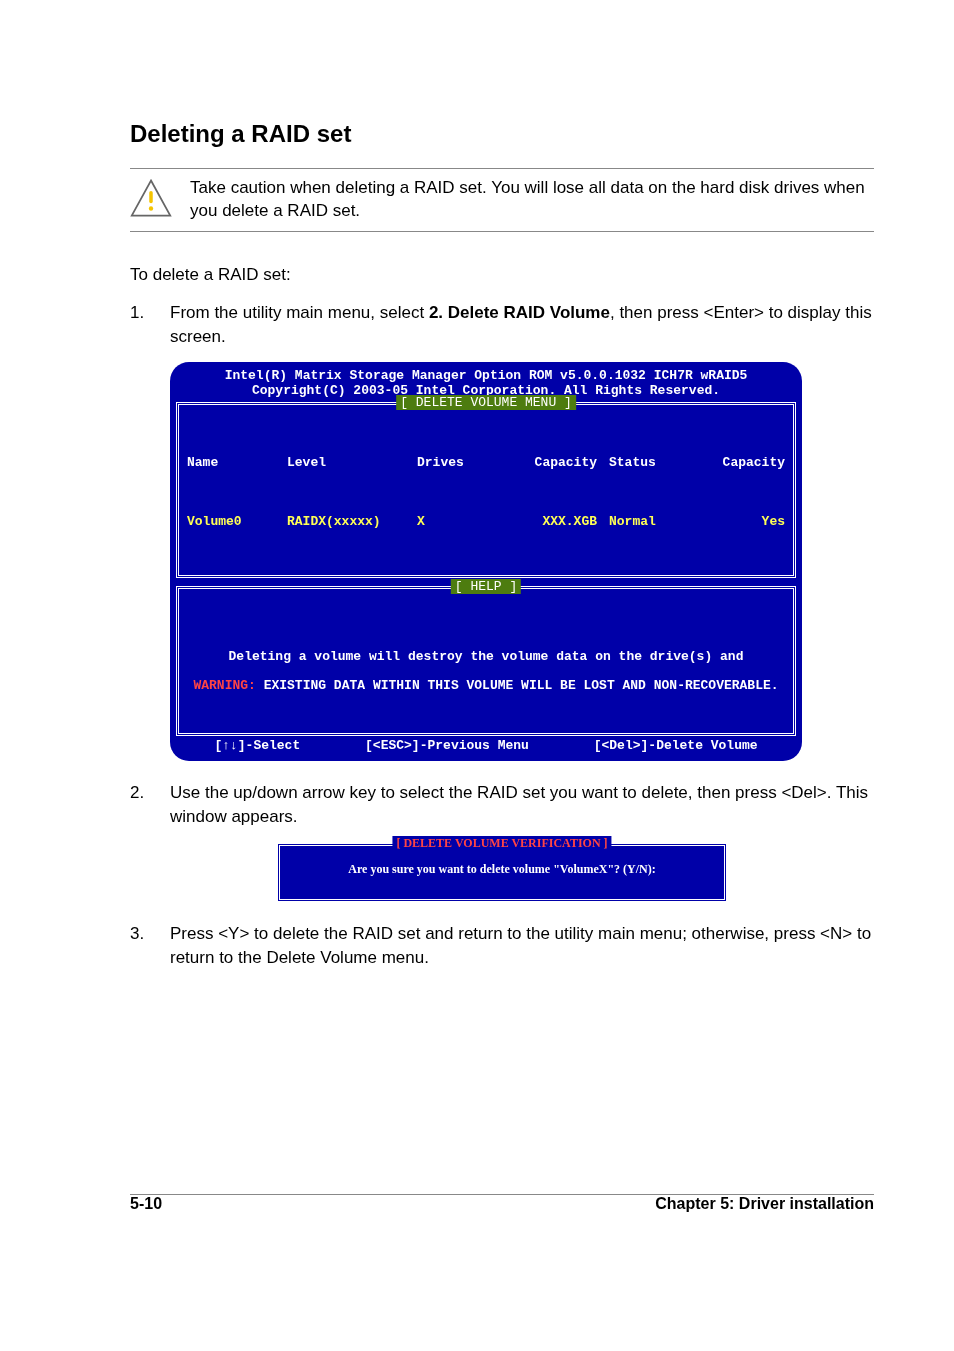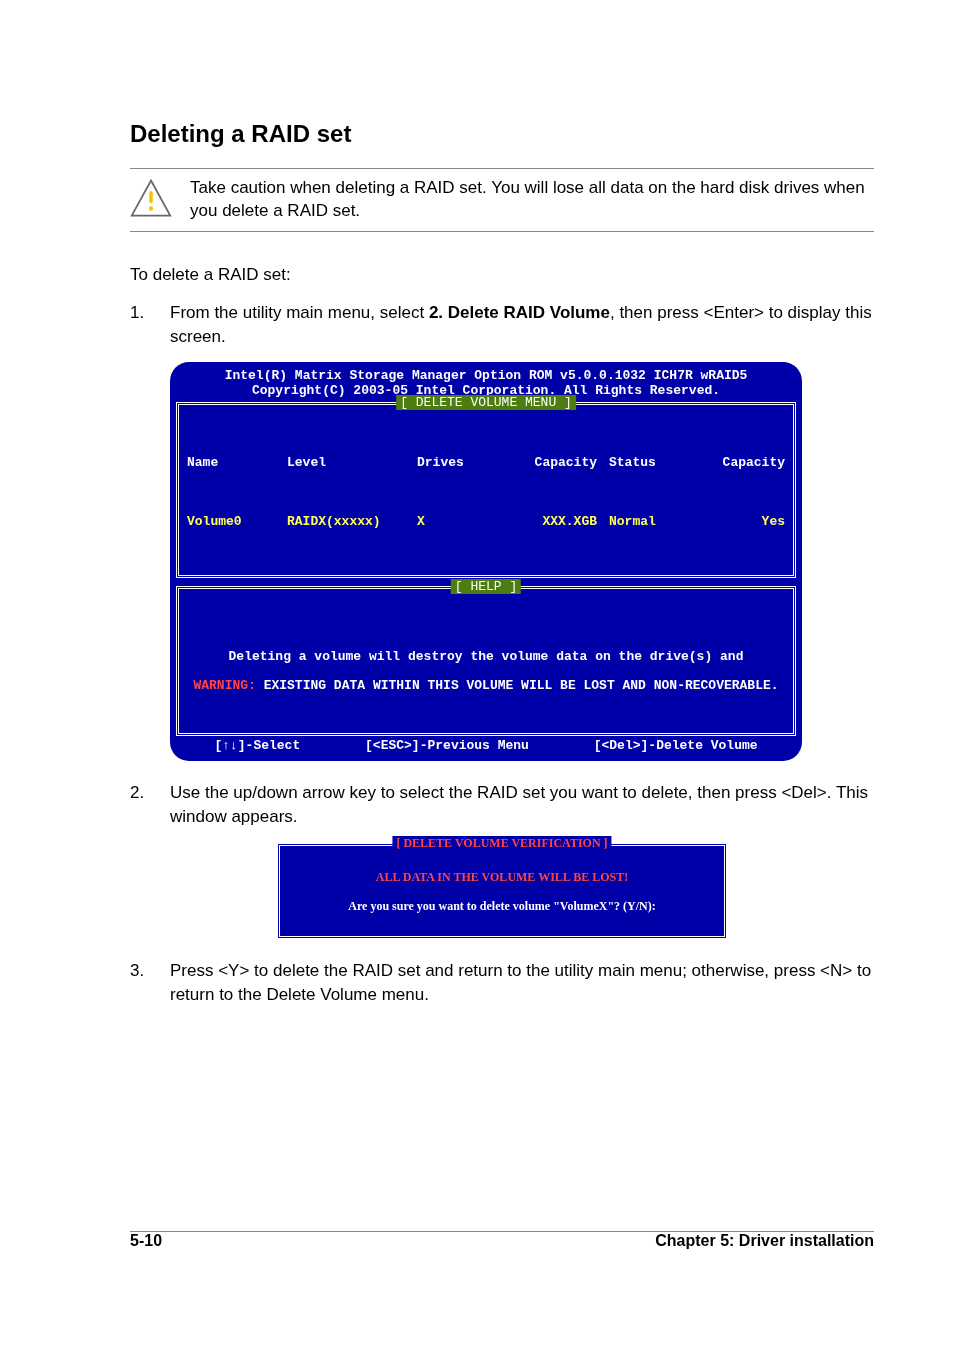--- a/index.html
+++ b/index.html
@@ -201,21 +201,20 @@
   </div>
 
   <div class="step">
     <div class="step-num">2.</div>
     <div class="step-body">Use the up/down arrow key to select the RAID set you want to delete, then press &lt;Del&gt;. This window appears.</div>
   </div>
 
   <div class="bios-dialog">
     <div class="bios-dialog-inner">
       <div class="bios-dialog-label">[ DELETE VOLUME VERIFICATION ]</div>
-      <div class="red-text bold" style="margin:8px 0 14px 0">ALL DATA IN THE VOLUME WILL BE LOST!</div>
       <div class="bold">Are you sure you want to delete volume "VolumeX"? (Y/N):</div>
     </div>
   </div>
 
   <div class="step">
     <div class="step-num">3.</div>
     <div class="step-body">Press &lt;Y&gt; to delete the RAID set and return to the utility main menu; otherwise, press &lt;N&gt; to return to the Delete Volume menu.</div>
   </div>
 </div>
 

